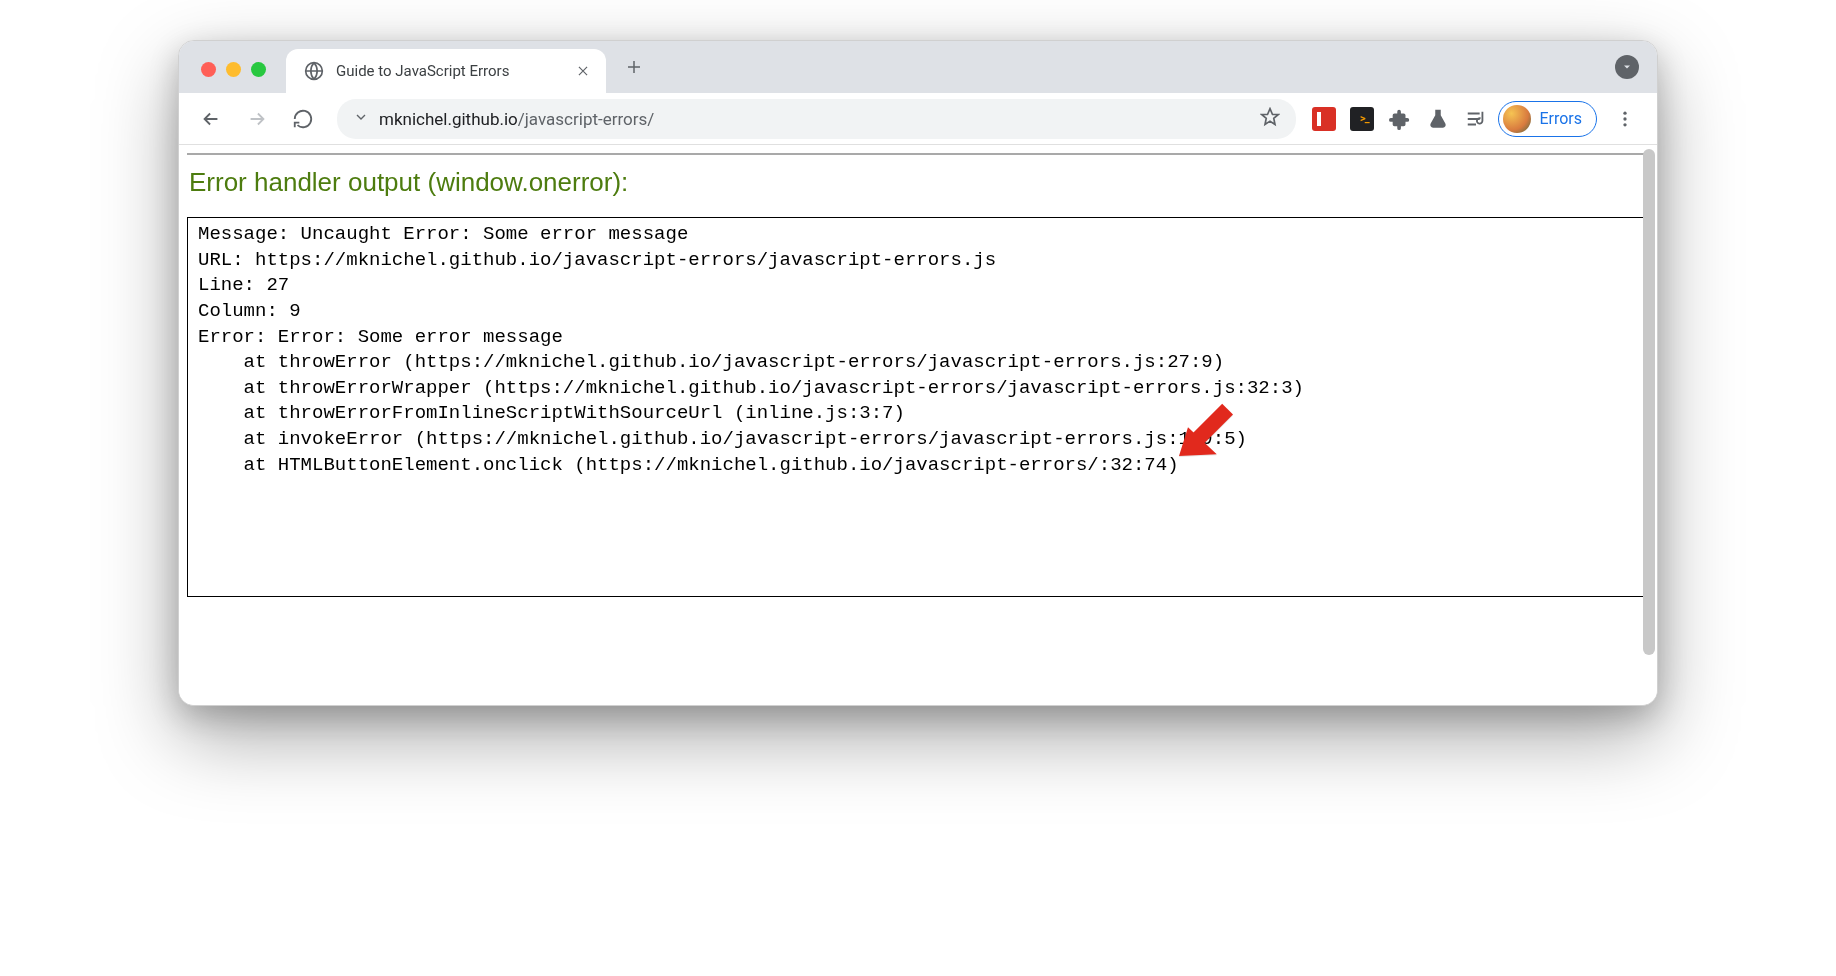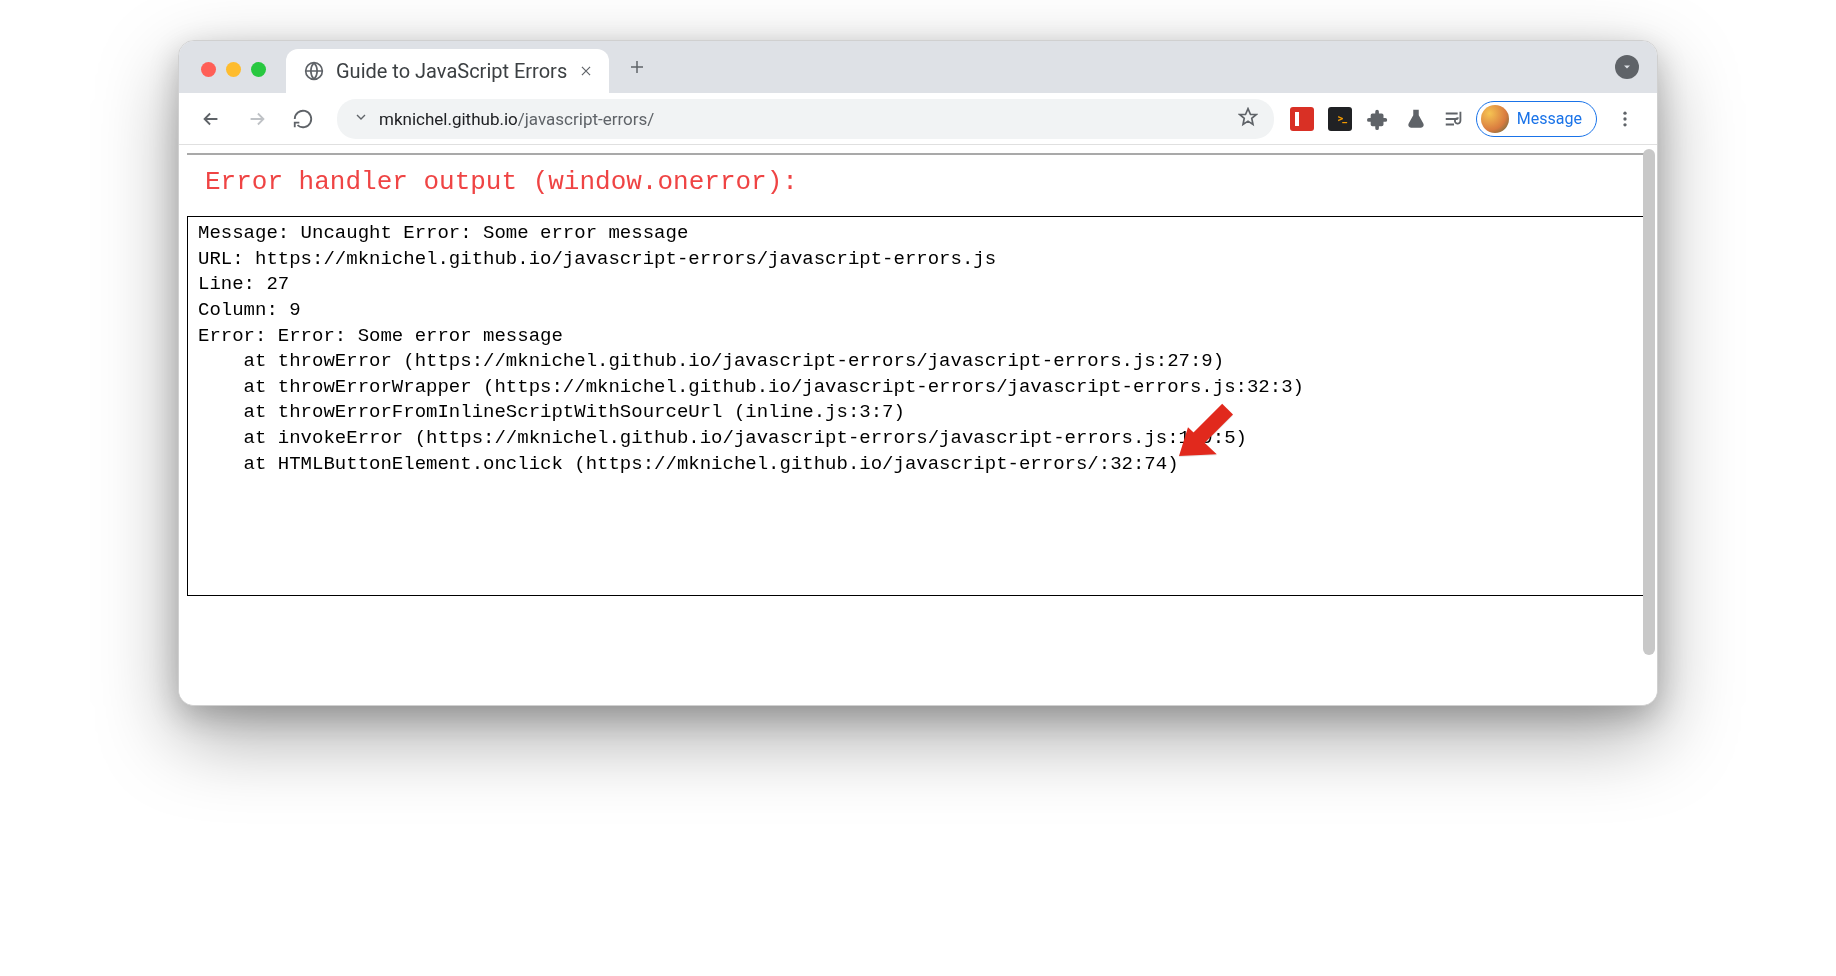--- a/index.html
+++ b/index.html
@@ -42,21 +42,21 @@
     display: flex;
     align-items: center;
     background: #fff;
     height: 44px;
     padding: 0 16px 0 18px;
     border-radius: 12px 12px 0 0;
     gap: 12px;
     min-width: 320px;
     position: relative;
   }
-  .tab-title { font-size: 20px; color: #3c4043; flex: 1; white-space: nowrap; overflow: hidden; text-overflow: ellipsis; }
+  .tab-title { font-size: 15px; color: #3c4043; flex: 1; white-space: nowrap; overflow: hidden; text-overflow: ellipsis; }
   .globe-icon svg, .close-x svg { display: block; }
   .close-x { cursor: pointer; color: #5f6368; }
   .newtab {
     margin-left: 14px;
     margin-bottom: 12px;
     width: 28px; height: 28px;
     display: flex; align-items: center; justify-content: center;
     border-radius: 50%;
     color: #5f6368;
   }
@@ -119,21 +119,21 @@
   }
   .kebab { color:#5f6368; }
   .content {
     height: 560px;
     overflow: auto;
     position: relative;
     background: #fff;
   }
   .content-inner { padding: 4px 8px 8px 8px; }
   .hr { border-top: 2px solid #a9a9a9; margin: 4px 0 12px 0; }
-  .heading { font-family: Liberation Mono, monospace; font-size: 26px; color:#ef4444; margin: 10px 2px 14px 18px; }
+  .heading { font-family: Liberation Sans, sans-serif; font-size: 26px; color:#4d7c0f; margin: 10px 2px 14px 2px; }
   .outbox {
     border: 1px solid #000;
     padding: 4px 10px;
     font-family: "Courier New", monospace;
     font-size: 19px;
     line-height: 1.35;
     white-space: pre;
     overflow: auto;
     min-height: 380px;
   }
@@ -232,21 +232,21 @@
           </svg>
       </div>
       <div class="ext list">
         <svg width="22" height="22" viewBox="0 0 24 24" fill="none" stroke="currentColor" stroke-width="2">
             <path d="M3 6h13M3 12h13M3 18h9M19 4v10a3 3 0 1 1-2-2.8"></path>
           </svg>
       </div>
     </div>
     <div class="profile">
       <div class="avatar"></div>
-      <span>Message</span>
+      <span>Errors</span>
     </div>
     <div class="navbtn kebab">
       <svg width="20" height="20" viewBox="0 0 24 24" fill="currentColor">
           <circle cx="12" cy="5" r="2"></circle>
           <circle cx="12" cy="12" r="2"></circle>
           <circle cx="12" cy="19" r="2"></circle>
         </svg>
     </div>
   </div>
 

